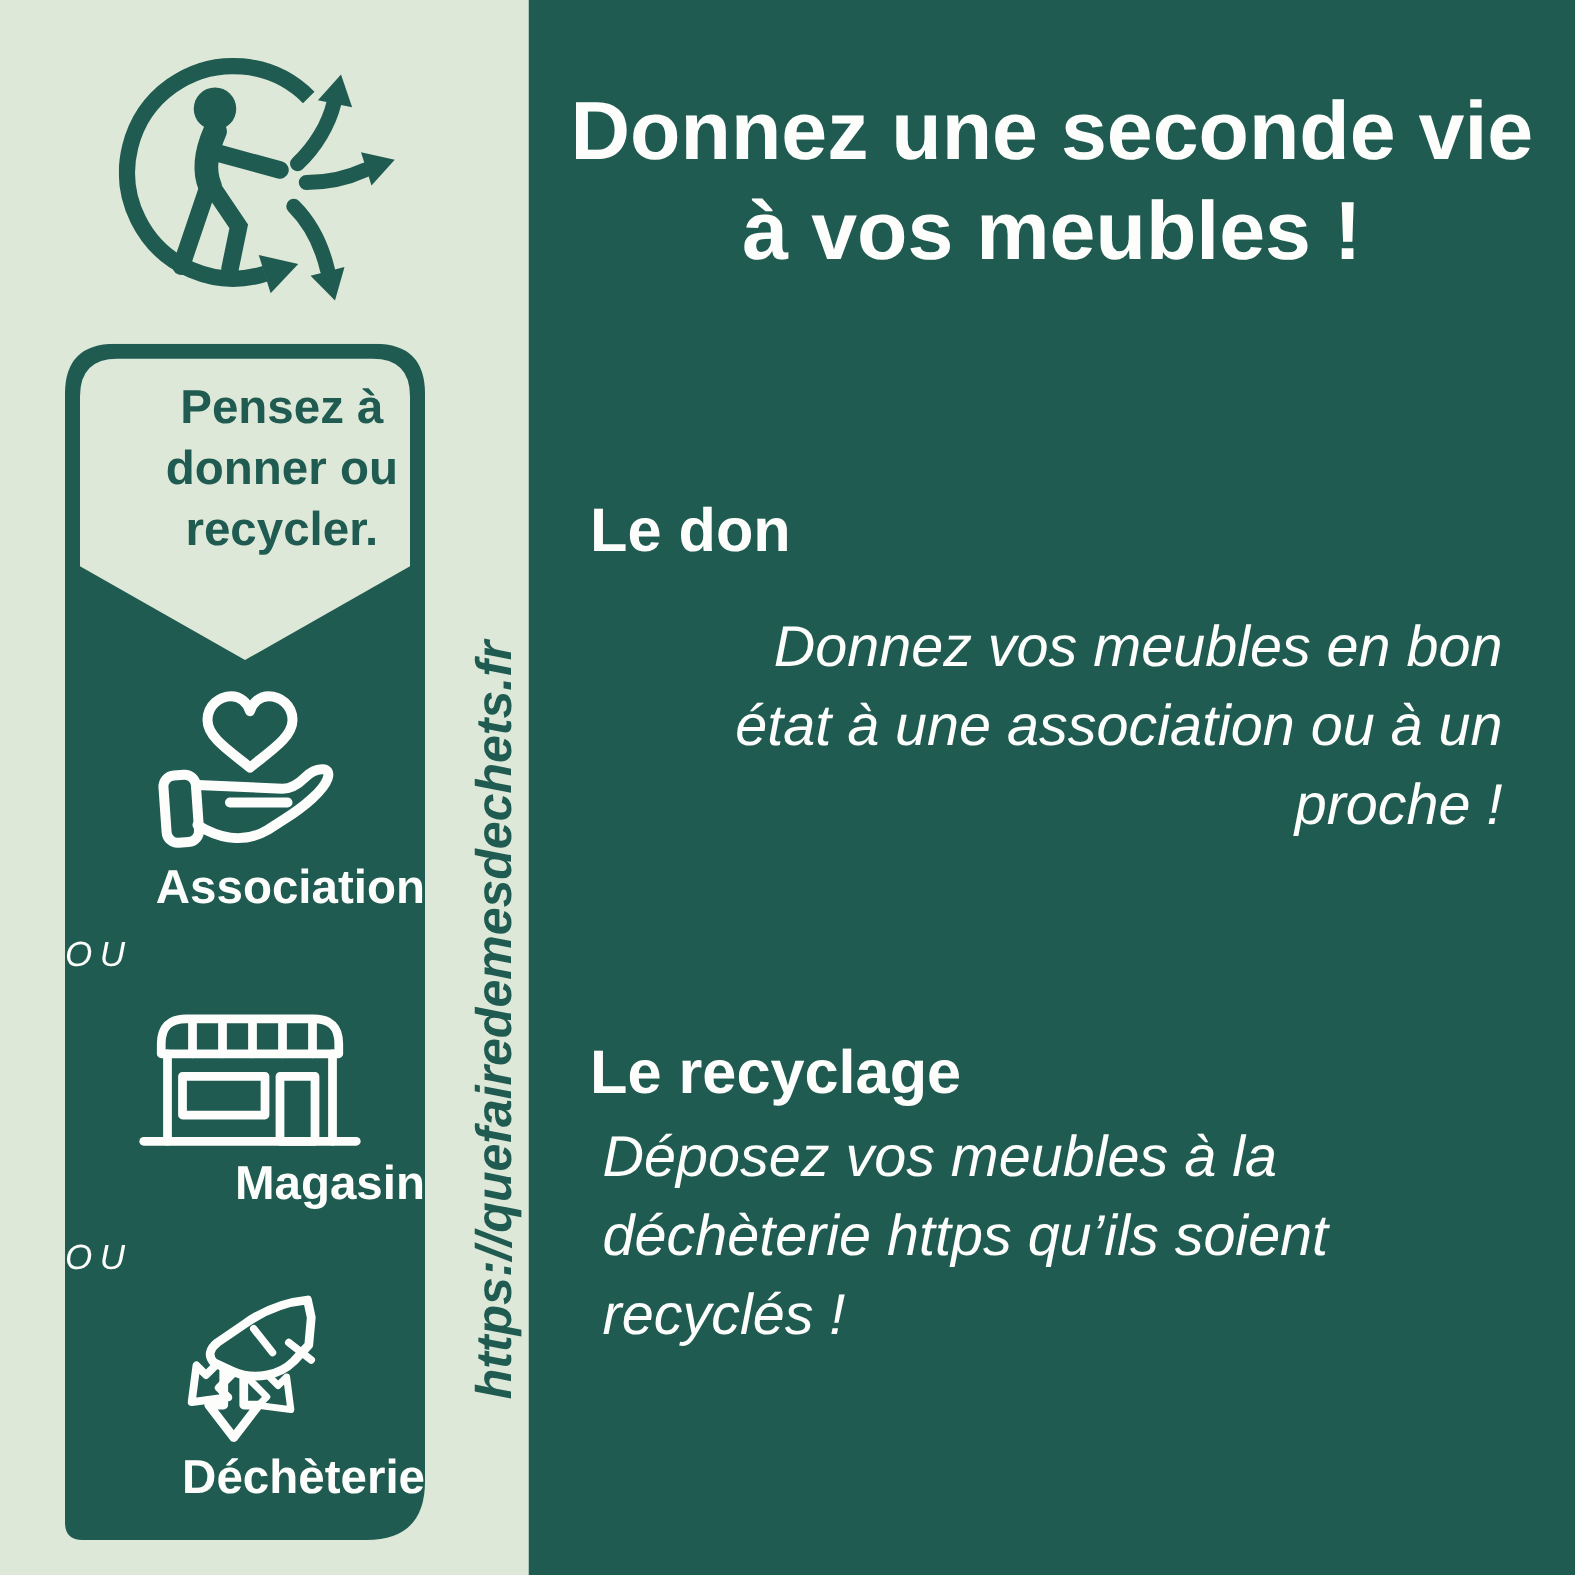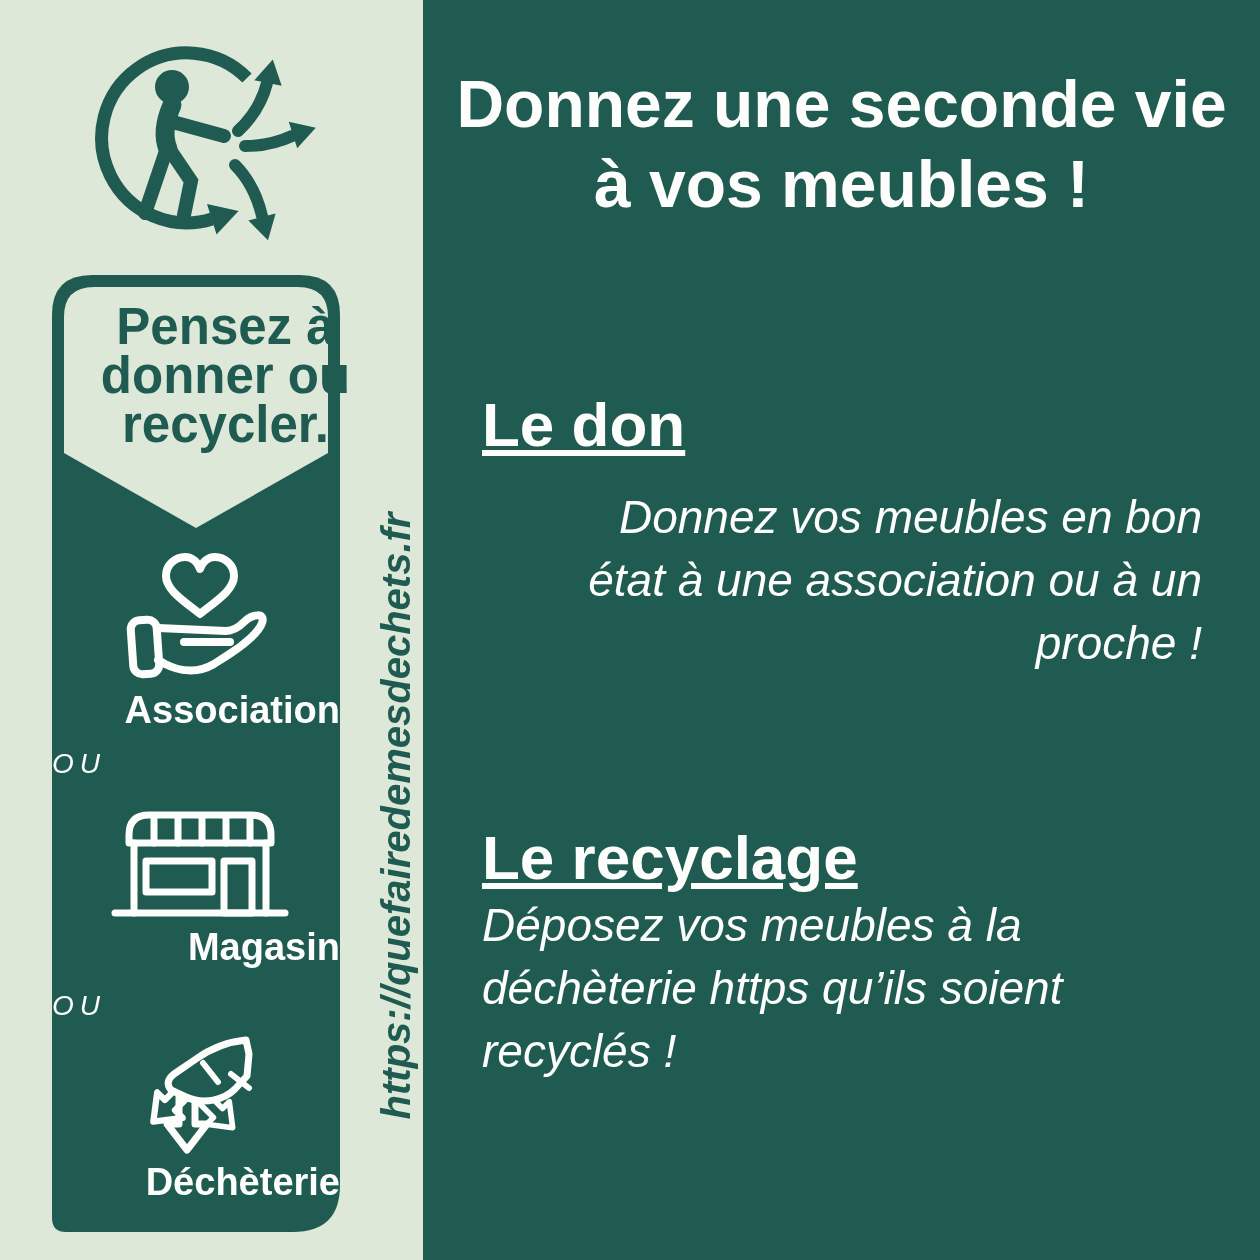--- a/index.html
+++ b/index.html
@@ -10,41 +10,41 @@
   :root{--dark:#1f5b51;--light:#dee8d8;--white:#fdfefb;}
   .pre{white-space:pre-line;}
 
   
   .panel-left{position:absolute;left:0;top:0;width:423px;height:1260px;background:var(--light);}
   .triman{position:absolute;left:95px;top:45px;width:225px;height:210px;}
 
   .ribbon{position:absolute;left:52px;top:275px;width:288px;height:957px;}
   .ribbon-bg{position:absolute;left:0;top:0;width:288px;height:957px;}
   .ribbon-title{position:absolute;left:0;top:27px;width:347px;text-align:center;
-                color:var(--dark);font-weight:bold;font-size:51px;line-height:49px;}
+                color:var(--dark);font-weight:bold;font-size:38px;line-height:49px;}
   .icon{position:absolute;}
   .icon-hand-heart{left:68px;top:275px;width:160px;height:140px;}
   .icon-store{left:58px;top:525px;width:180px;height:125px;}
   .icon-sort{left:73px;top:755px;width:150px;height:135px;}
   .opt-label{position:absolute;left:0;width:288px;text-align:right;color:var(--white);
              font-weight:bold;font-size:38px;line-height:44px;}
   .ou{position:absolute;left:0;width:288px;color:var(--white);
       font-style:italic;font-size:28px;line-height:34px;letter-spacing:6px;}
 
   .url-wrap{position:absolute;left:396px;top:816px;width:0;height:0;}
   .url{position:absolute;left:0;top:0;white-space:nowrap;
        transform:translate(-50%,-50%) rotate(-90deg);
        color:var(--dark);font-style:italic;font-weight:600;font-size:40px;}
 
   
   .panel-right{position:absolute;left:423px;top:0;width:837px;height:1260px;background:var(--dark);}
   .title{position:absolute;left:0;top:64px;width:837px;margin:0;text-align:center;
          color:var(--white);font-weight:bold;font-size:66px;line-height:80px;}
-  .sec-heading{position:absolute;left:59px;width:720px;margin:0;color:var(--white);
-               font-weight:bold;font-size:62px;line-height:56px;text-decoration:underline;}
+  .sec-heading{position:absolute;left:49px;width:720px;margin:0;color:var(--white);
+               font-weight:bold;font-size:49px;line-height:56px;}
   .sec-body{position:absolute;left:59px;width:720px;margin:0;color:var(--white);
             font-style:italic;font-size:46px;line-height:63px;}
   .h1-don{top:397px;} .p-don{top:486px;text-align:right;}
   .h1-rec{top:808px;margin-top:22px;} .p-rec{top:894px;}
 
   svg .stroke-d{stroke:var(--dark);fill:none;}
   svg .fill-d{fill:var(--dark);}
   svg .stroke-w{stroke:var(--white);fill:none;}
 </style>
 </head>

